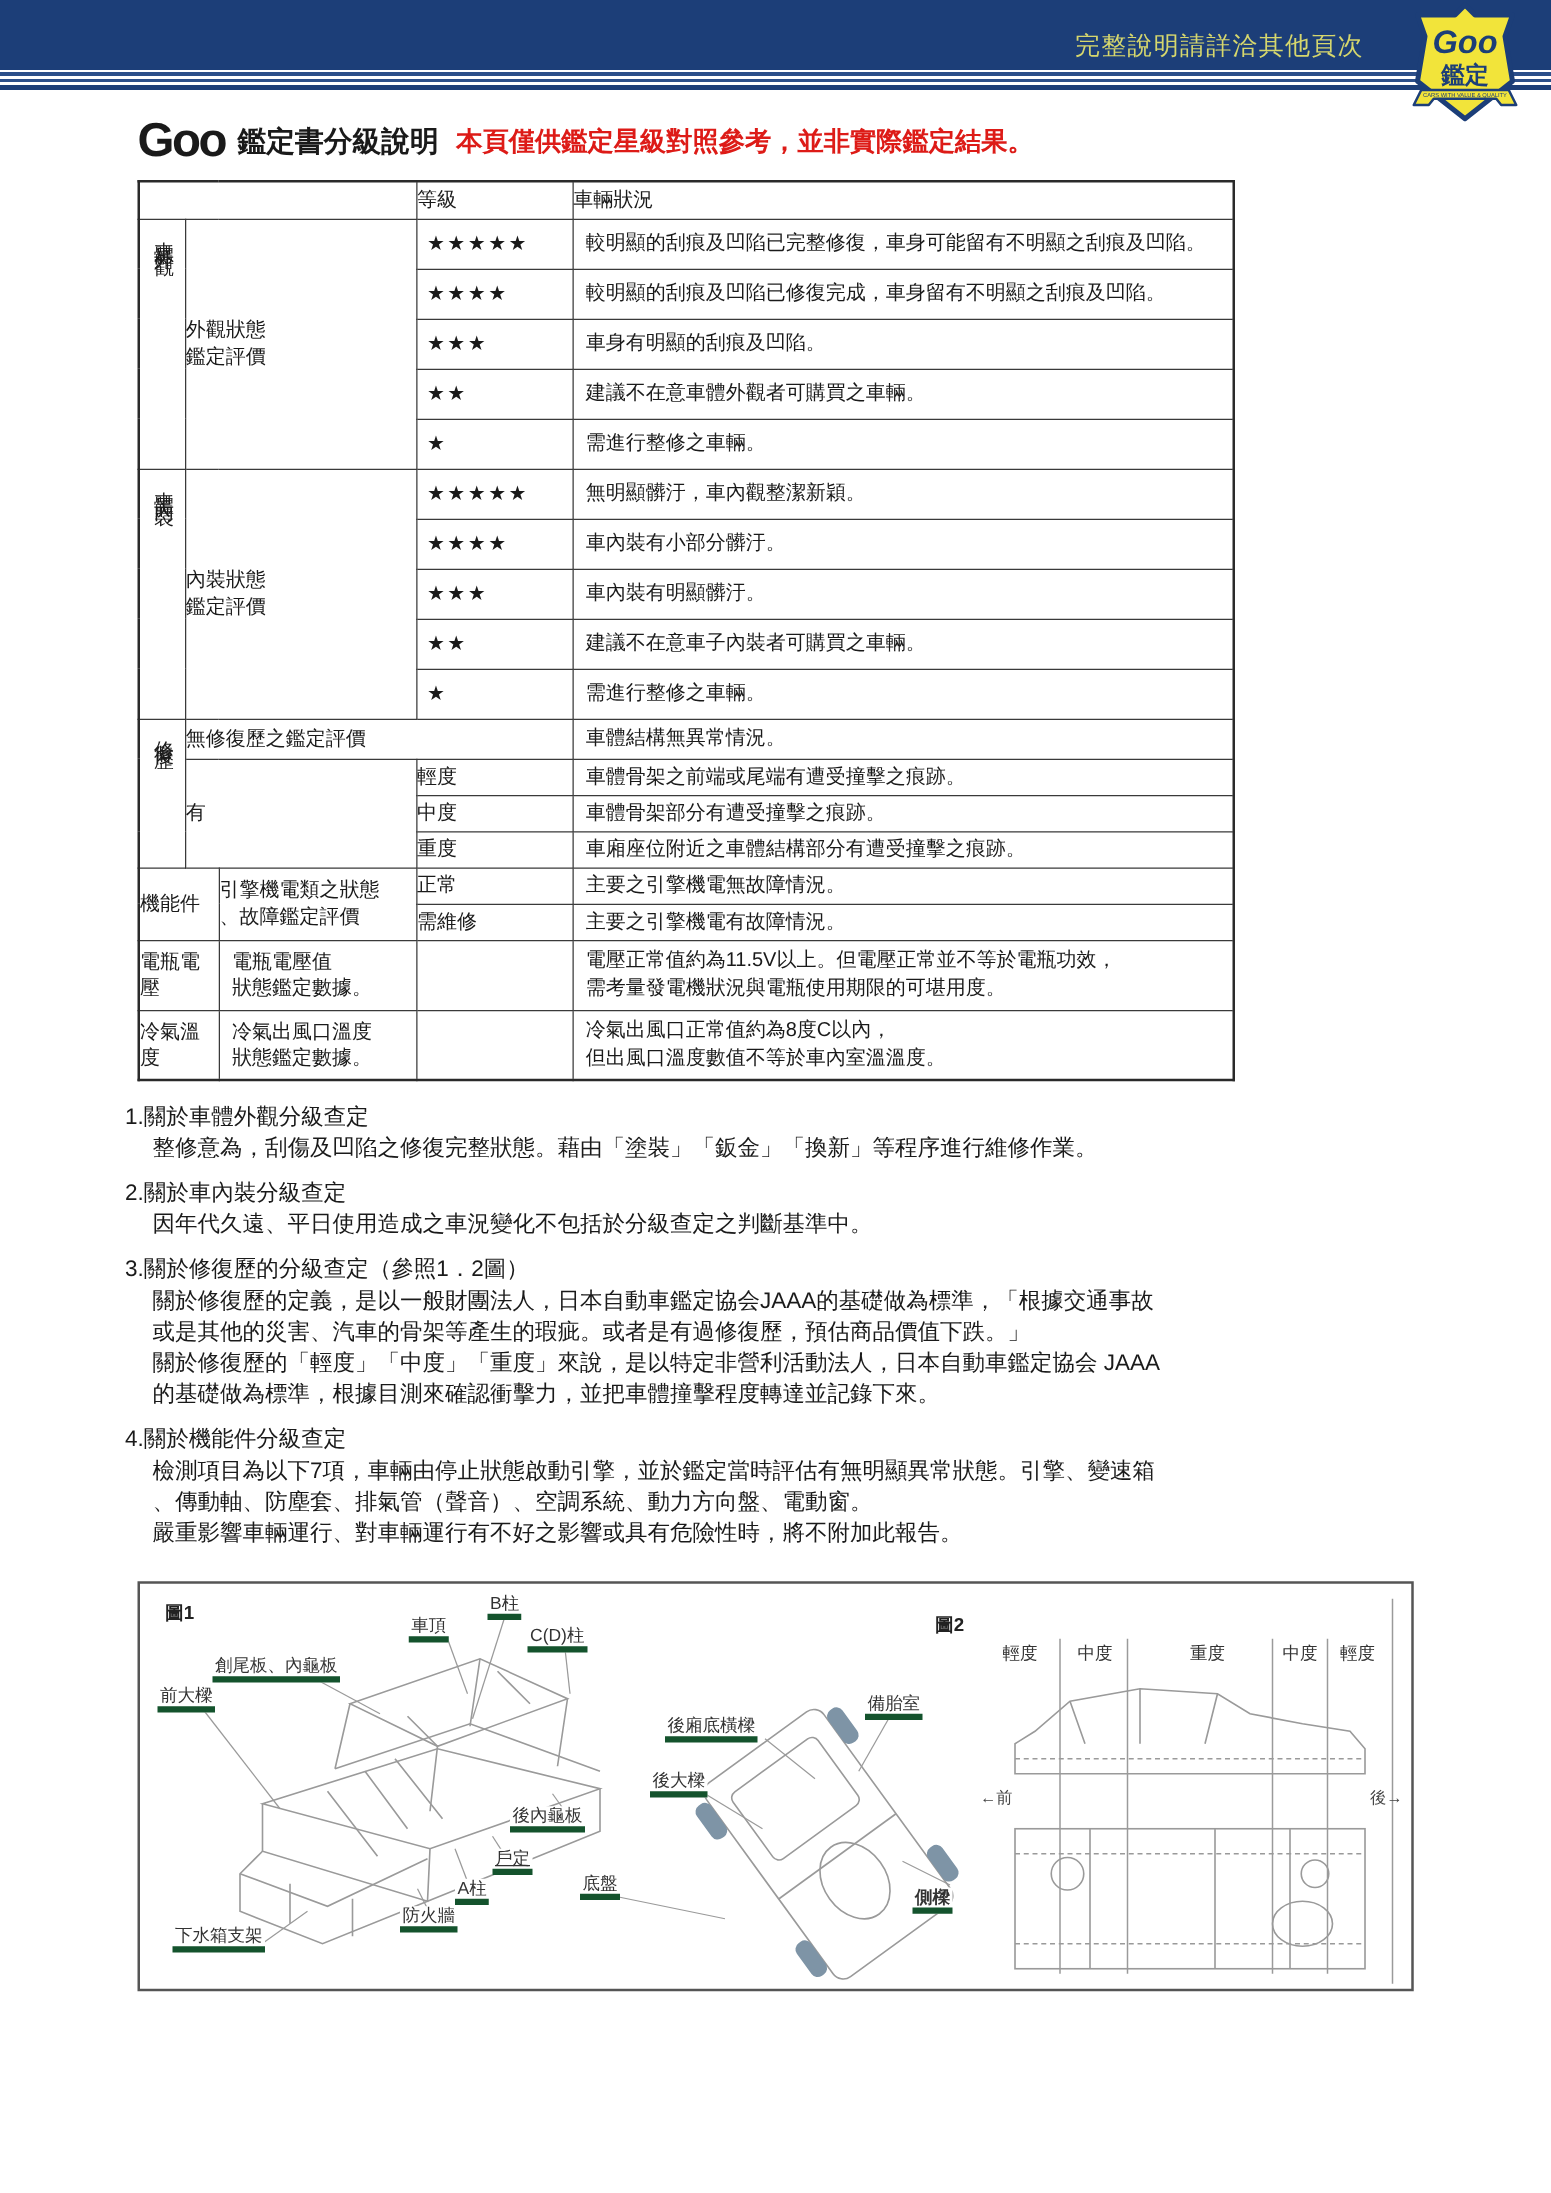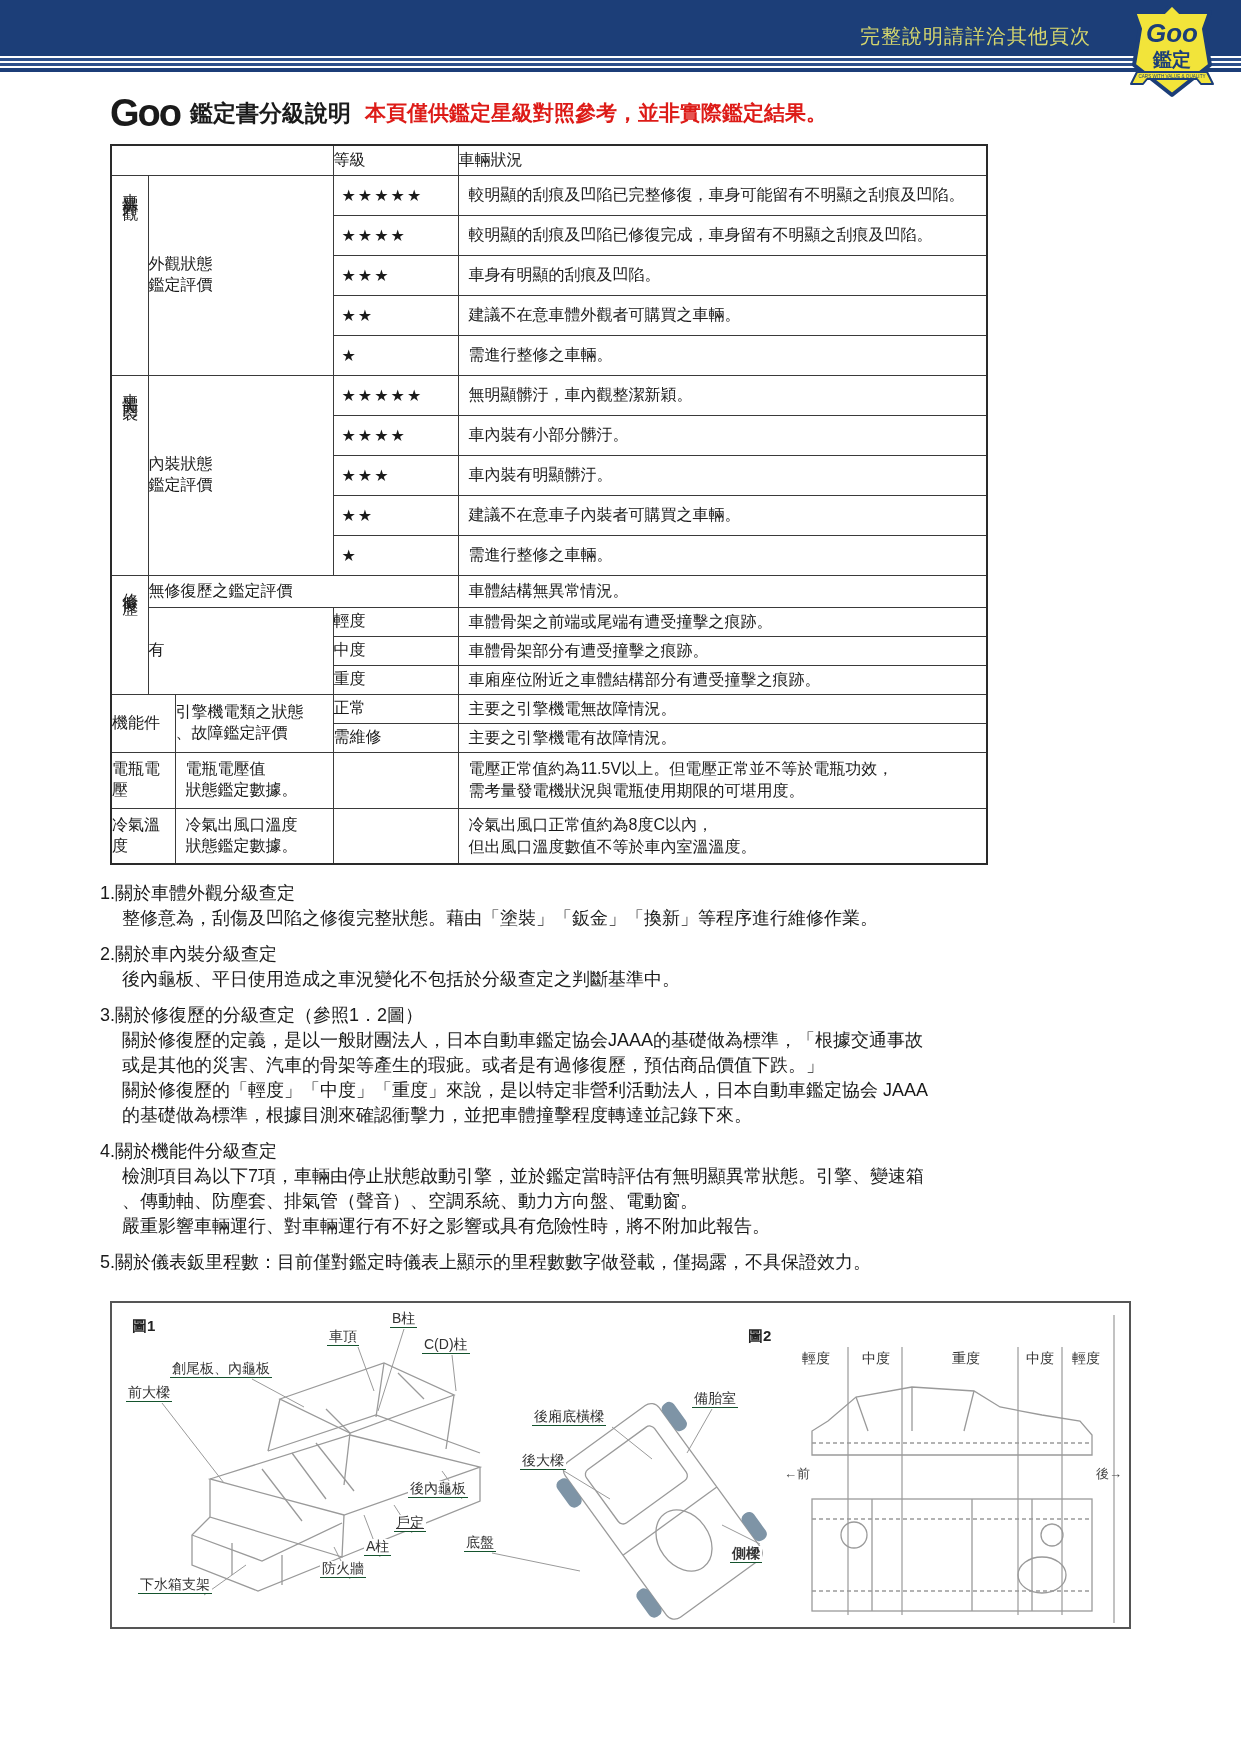--- a/index.html
+++ b/index.html
@@ -41,21 +41,21 @@
   
   .notes{margin:16px 0 0 100px; width:1050px;}
   .note{margin-bottom:11px;}
   .note-title{font-size:18px; line-height:25px;}
   .note-body{font-size:18px; line-height:25px; padding-left:22px; white-space:pre-line;}
 
   
   .figbox{position:relative; margin:26px 0 0 110px; width:1021px; height:328px; border:2px solid #555; background:#fff;}
   .figbox svg.art{position:absolute; inset:0;}
   .flabel{position:absolute; font-size:14px; color:#333; line-height:1.1; background:#fff; padding:0 2px 1px;}
-  .flabel.ul{border-bottom:1px solid #14532d;}
+  .flabel.ul{border-bottom:5px solid #14532d;}
   .ftag{position:absolute; font-size:15px; font-weight:bold; color:#222;}
   .farrow{position:absolute; font-size:13px; color:#444;}
 </style>
 </head>
 <body>
 
 <div class="page">
 
   <header class="topbar">
     <span class="banner-note">完整說明請詳洽其他頁次</span>
@@ -192,37 +192,34 @@
   </tbody>
     </table>
 
   <section class="notes">
     <div class="note">
       <div class="note-title">1.關於車體外觀分級查定</div>
       <div class="note-body">整修意為，刮傷及凹陷之修復完整狀態。藉由「塗裝」「鈑金」「換新」等程序進行維修作業。</div>
     </div>
     <div class="note">
       <div class="note-title">2.關於車內裝分級查定</div>
-      <div class="note-body">後內龜板、平日使用造成之車況變化不包括於分級查定之判斷基準中。</div>
+      <div class="note-body">因年代久遠、平日使用造成之車況變化不包括於分級查定之判斷基準中。</div>
     </div>
     <div class="note">
       <div class="note-title">3.關於修復歷的分級查定（參照1．2圖）</div>
       <div class="note-body">關於修復歷的定義，是以一般財團法人，日本自動車鑑定協会JAAA的基礎做為標準，「根據交通事故
 或是其他的災害、汽車的骨架等產生的瑕疵。或者是有過修復歷，預估商品價值下跌。」
 關於修復歷的「輕度」「中度」「重度」來說，是以特定非營利活動法人，日本自動車鑑定協会 JAAA
 的基礎做為標準，根據目測來確認衝擊力，並把車體撞擊程度轉達並記錄下來。</div>
     </div>
     <div class="note">
       <div class="note-title">4.關於機能件分級查定</div>
       <div class="note-body">檢測項目為以下7項，車輛由停止狀態啟動引擎，並於鑑定當時評估有無明顯異常狀態。引擎、變速箱
 、傳動軸、防塵套、排氣管（聲音）、空調系統、動力方向盤、電動窗。
 嚴重影響車輛運行、對車輛運行有不好之影響或具有危險性時，將不附加此報告。</div>
-    </div>
-    <div class="note">
-      <div class="note-title">5.關於儀表鈑里程數：目前僅對鑑定時儀表上顯示的里程數數字做登載，僅揭露，不具保證效力。</div>
     </div>
   </section>
 
   <div class="figbox">
     <svg class="art" viewBox="0 0 1021 328" width="1021" height="328">
 
       <g stroke="#9a9a9a" fill="none" stroke-width="1.3">
         <path d="M168,96 L272,60 L342,92 L238,130 Z"></path>
         <path d="M168,96 L156,148 M272,60 L264,114 M342,92 L334,146 M238,130 L232,182"></path>
         <path d="M156,148 L264,112 L368,150"></path>

